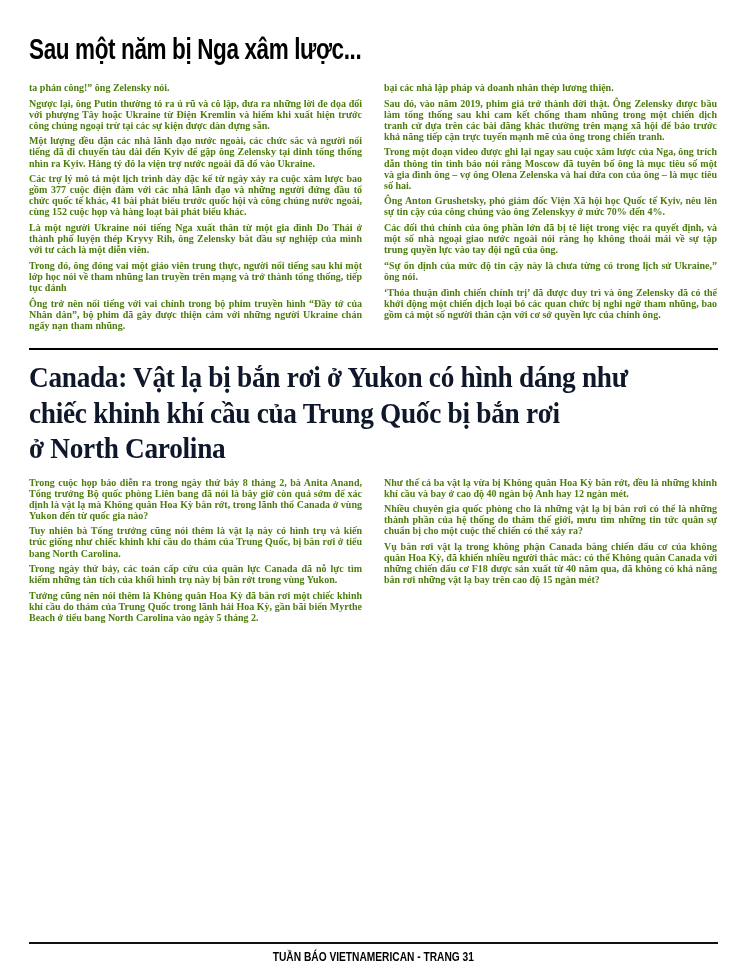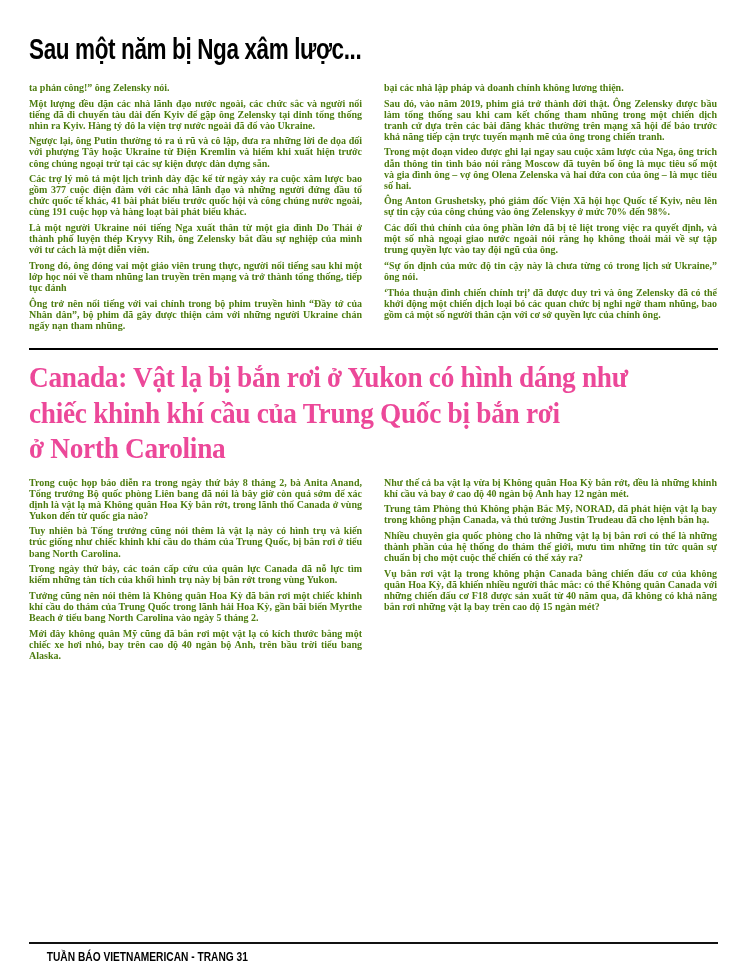--- a/index.html
+++ b/index.html
@@ -25,63 +25,64 @@
     font-size:10px;line-height:1.11;
     color:#4d7c0f;
     font-weight:bold;
   }
   .col p{margin:0 0 4.5px 0;}
   .rule{
     border:none;border-top:2px solid #000;
     width:100%;margin:13px 0 8px 0;
   }
   .h2{
-    font-weight:700;color:#ec4899;
+    font-weight:700;color:#0f172a;
     margin:2px 0 10px 0;
   }
   .h2 .hline{
     font-size:29px;line-height:1.22;
     letter-spacing:-0.3px;white-space:nowrap;
     transform:scaleX(0.94);transform-origin:0 50%;
   }
   .footer{
     margin-top:auto;
     border-top:2px solid #111;
     padding-top:3px;padding-bottom:2px;
+    text-align:center;
   }
   .footer-text{
     display:inline-block;
     font-family:"Liberation Sans", sans-serif;
     font-weight:700;font-size:12px;
     transform:scaleX(0.85);
     color:#000;white-space:nowrap;
   }
 </style>
 </head>
 <body>
 
 <div class="page">
 
   <section>
     <h1 class="h1">Sau một năm bị Nga xâm lược...</h1>
     <div class="cols">
       <div class="col">
           <p>ta phản công!” ông Zelensky nói.</p>
+          <p>Ngược lại, ông Putin thường tỏ ra ủ rũ và cô lập, đưa ra những lời đe dọa đối với phượng Tây hoặc Ukraine từ Điện Kremlin và hiếm khi xuất hiện trước công chúng ngoại trừ tại các sự kiện được dàn dựng sẵn.</p>
           <p>Một lượng đều đặn các nhà lãnh đạo nước ngoài, các chức sắc và người nổi tiếng đã đi chuyến tàu dài đến Kyiv để gặp ông Zelensky tại dinh tổng thống nhìn ra Kyiv. Hàng tỷ đô la viện trợ nước ngoài đã đổ vào Ukraine.</p>
-          <p>Ngược lại, ông Putin thường tỏ ra ủ rũ và cô lập, đưa ra những lời đe dọa đối với phượng Tây hoặc Ukraine từ Điện Kremlin và hiếm khi xuất hiện trước công chúng ngoại trừ tại các sự kiện được dàn dựng sẵn.</p>
-          <p>Các trợ lý mô tả một lịch trình dày đặc kể từ ngày xảy ra cuộc xâm lược bao gồm 377 cuộc điện đàm với các nhà lãnh đạo và những người đứng đầu tổ chức quốc tế khác, 41 bài phát biểu trước quốc hội và công chúng nước ngoài, cùng 191 cuộc họp và hàng loạt bài phát biểu khác.</p>
+          <p>Các trợ lý mô tả một lịch trình dày đặc kể từ ngày xảy ra cuộc xâm lược bao gồm 377 cuộc điện đàm với các nhà lãnh đạo và những người đứng đầu tổ chức quốc tế khác, 41 bài phát biểu trước quốc hội và công chúng nước ngoài, cùng 152 cuộc họp và hàng loạt bài phát biểu khác.</p>
           <p>Là một người Ukraine nói tiếng Nga xuất thân từ một gia đình Do Thái ở thành phố luyện thép Kryvy Rih, ông Zelensky bắt đầu sự nghiệp của mình với tư cách là một diễn viên.</p>
           <p>Trong đó, ông đóng vai một giáo viên trung thực, người nổi tiếng sau khi một lớp học nói về tham nhũng lan truyền trên mạng và trở thành tổng thống, tiếp tục đánh</p>
           <p>Ông trở nên nổi tiếng với vai chính trong bộ phim truyền hình “Đầy tớ của Nhân dân”, bộ phim đã gây được thiện cảm với những người Ukraine chán ngấy nạn tham nhũng.</p>
         </div>
       <div class="col">
-          <p>bại các nhà lập pháp và doanh chính không lương thiện.</p>
+          <p>bại các nhà lập pháp và doanh nhân thép lương thiện.</p>
           <p>Sau đó, vào năm 2019, phim giả trở thành đời thật. Ông Zelensky được bầu làm tổng thống sau khi cam kết chống tham nhũng trong một chiến dịch tranh cử dựa trên các bài đăng khác thường trên mạng xã hội để báo trước khả năng tiếp cận trực tuyến mạnh mẽ của ông trong chiến tranh.</p>
           <p>Trong một đoạn video được ghi lại ngay sau cuộc xâm lược của Nga, ông trích dẫn thông tin tình báo nói rằng Moscow đã tuyên bố ông là mục tiêu số một và gia đình ông – vợ ông Olena Zelenska và hai đứa con của ông – là mục tiêu số hai.</p>
-          <p>Ông Anton Grushetsky, phó giám đốc Viện Xã hội học Quốc tế Kyiv, nêu lên sự tin cậy của công chúng vào ông Zelenskyy ở mức 70% đến 98%.</p>
+          <p>Ông Anton Grushetsky, phó giám đốc Viện Xã hội học Quốc tế Kyiv, nêu lên sự tin cậy của công chúng vào ông Zelenskyy ở mức 70% đến 4%.</p>
           <p>Các đối thủ chính của ông phần lớn đã bị tê liệt trong việc ra quyết định, và một số nhà ngoại giao nước ngoài nói rằng họ không thoải mái về sự tập trung quyền lực vào tay đội ngũ của ông.</p>
           <p>“Sự ổn định của mức độ tin cậy này là chưa từng có trong lịch sử Ukraine,” ông nói.</p>
           <p>‘Thỏa thuận đình chiến chính trị’ đã được duy trì và ông Zelensky đã có thể khởi động một chiến dịch loại bỏ các quan chức bị nghi ngờ tham nhũng, bao gồm cả một số người thân cận với cơ sở quyền lực của chính ông.</p>
         </div>
     </div>
   </section>
 
   <hr class="rule">
 
   <section>
@@ -89,25 +90,23 @@
         <div class="hline">Canada: Vật lạ bị bắn rơi ở Yukon có hình dáng như</div>
         <div class="hline">chiếc khinh khí cầu của Trung Quốc bị bắn rơi</div>
         <div class="hline">ở North Carolina</div>
       </div>
     <div class="cols">
       <div class="col">
           <p>Trong cuộc họp báo diễn ra trong ngày thứ bảy 8 tháng 2, bà Anita Anand, Tổng trưởng Bộ quốc phòng Liên bang đã nói là bây giờ còn quá sớm để xác định là vật lạ mà Không quân Hoa Kỳ bắn rớt, trong lãnh thổ Canada ở vùng Yukon đến từ quốc gia nào?</p>
           <p>Tuy nhiên bà Tổng trưởng cũng nói thêm là vật lạ này có hình trụ và kiến trúc giống như chiếc khinh khí cầu do thám của Trung Quốc, bị bắn rơi ở tiểu bang North Carolina.</p>
           <p>Trong ngày thứ bảy, các toán cấp cứu của quân lực Canada đã nỗ lực tìm kiếm những tàn tích của khối hình trụ này bị bắn rớt trong vùng Yukon.</p>
           <p>Tưởng cũng nên nói thêm là Không quân Hoa Kỳ đã bắn rơi một chiếc khinh khí cầu do thám của Trung Quốc trong lãnh hải Hoa Kỳ, gần bãi biển Myrthe Beach ở tiểu bang North Carolina vào ngày 5 tháng 2.</p>
-          <p>Mới đây không quân Mỹ cũng đã bắn rơi một vật lạ có kích thước bằng một chiếc xe hơi nhỏ, bay trên cao độ 40 ngàn bộ Anh, trên bầu trời tiểu bang Alaska.</p>
         </div>
       <div class="col">
           <p>Như thế cả ba vật lạ vừa bị Không quân Hoa Kỳ bắn rớt, đều là những khinh khí cầu và bay ở cao độ 40 ngàn bộ Anh hay 12 ngàn mét.</p>
-          <p>Trung tâm Phòng thủ Không phận Bắc Mỹ, NORAD, đã phát hiện vật lạ bay trong không phận Canada, và thủ tướng Justin Trudeau đã cho lệnh bắn hạ.</p>
           <p>Nhiều chuyên gia quốc phòng cho là những vật lạ bị bắn rơi có thể là những thành phần của hệ thống do thám thế giới, mưu tìm những tin tức quân sự chuẩn bị cho một cuộc thế chiến có thể xảy ra?</p>
           <p>Vụ bắn rơi vật lạ trong không phận Canada bằng chiến đấu cơ của không quân Hoa Kỳ, đã khiến nhiều người thắc mắc: có thể Không quân Canada với những chiến đấu cơ F18 được sản xuất từ 40 năm qua, đã không có khả năng bắn rơi những vật lạ bay trên cao độ 15 ngàn mét?</p>
         </div>
     </div>
   </section>
 
   <footer class="footer">
     <span class="footer-text">TUẦN BÁO VIETNAMERICAN - TRANG 31</span>
   </footer>
 

